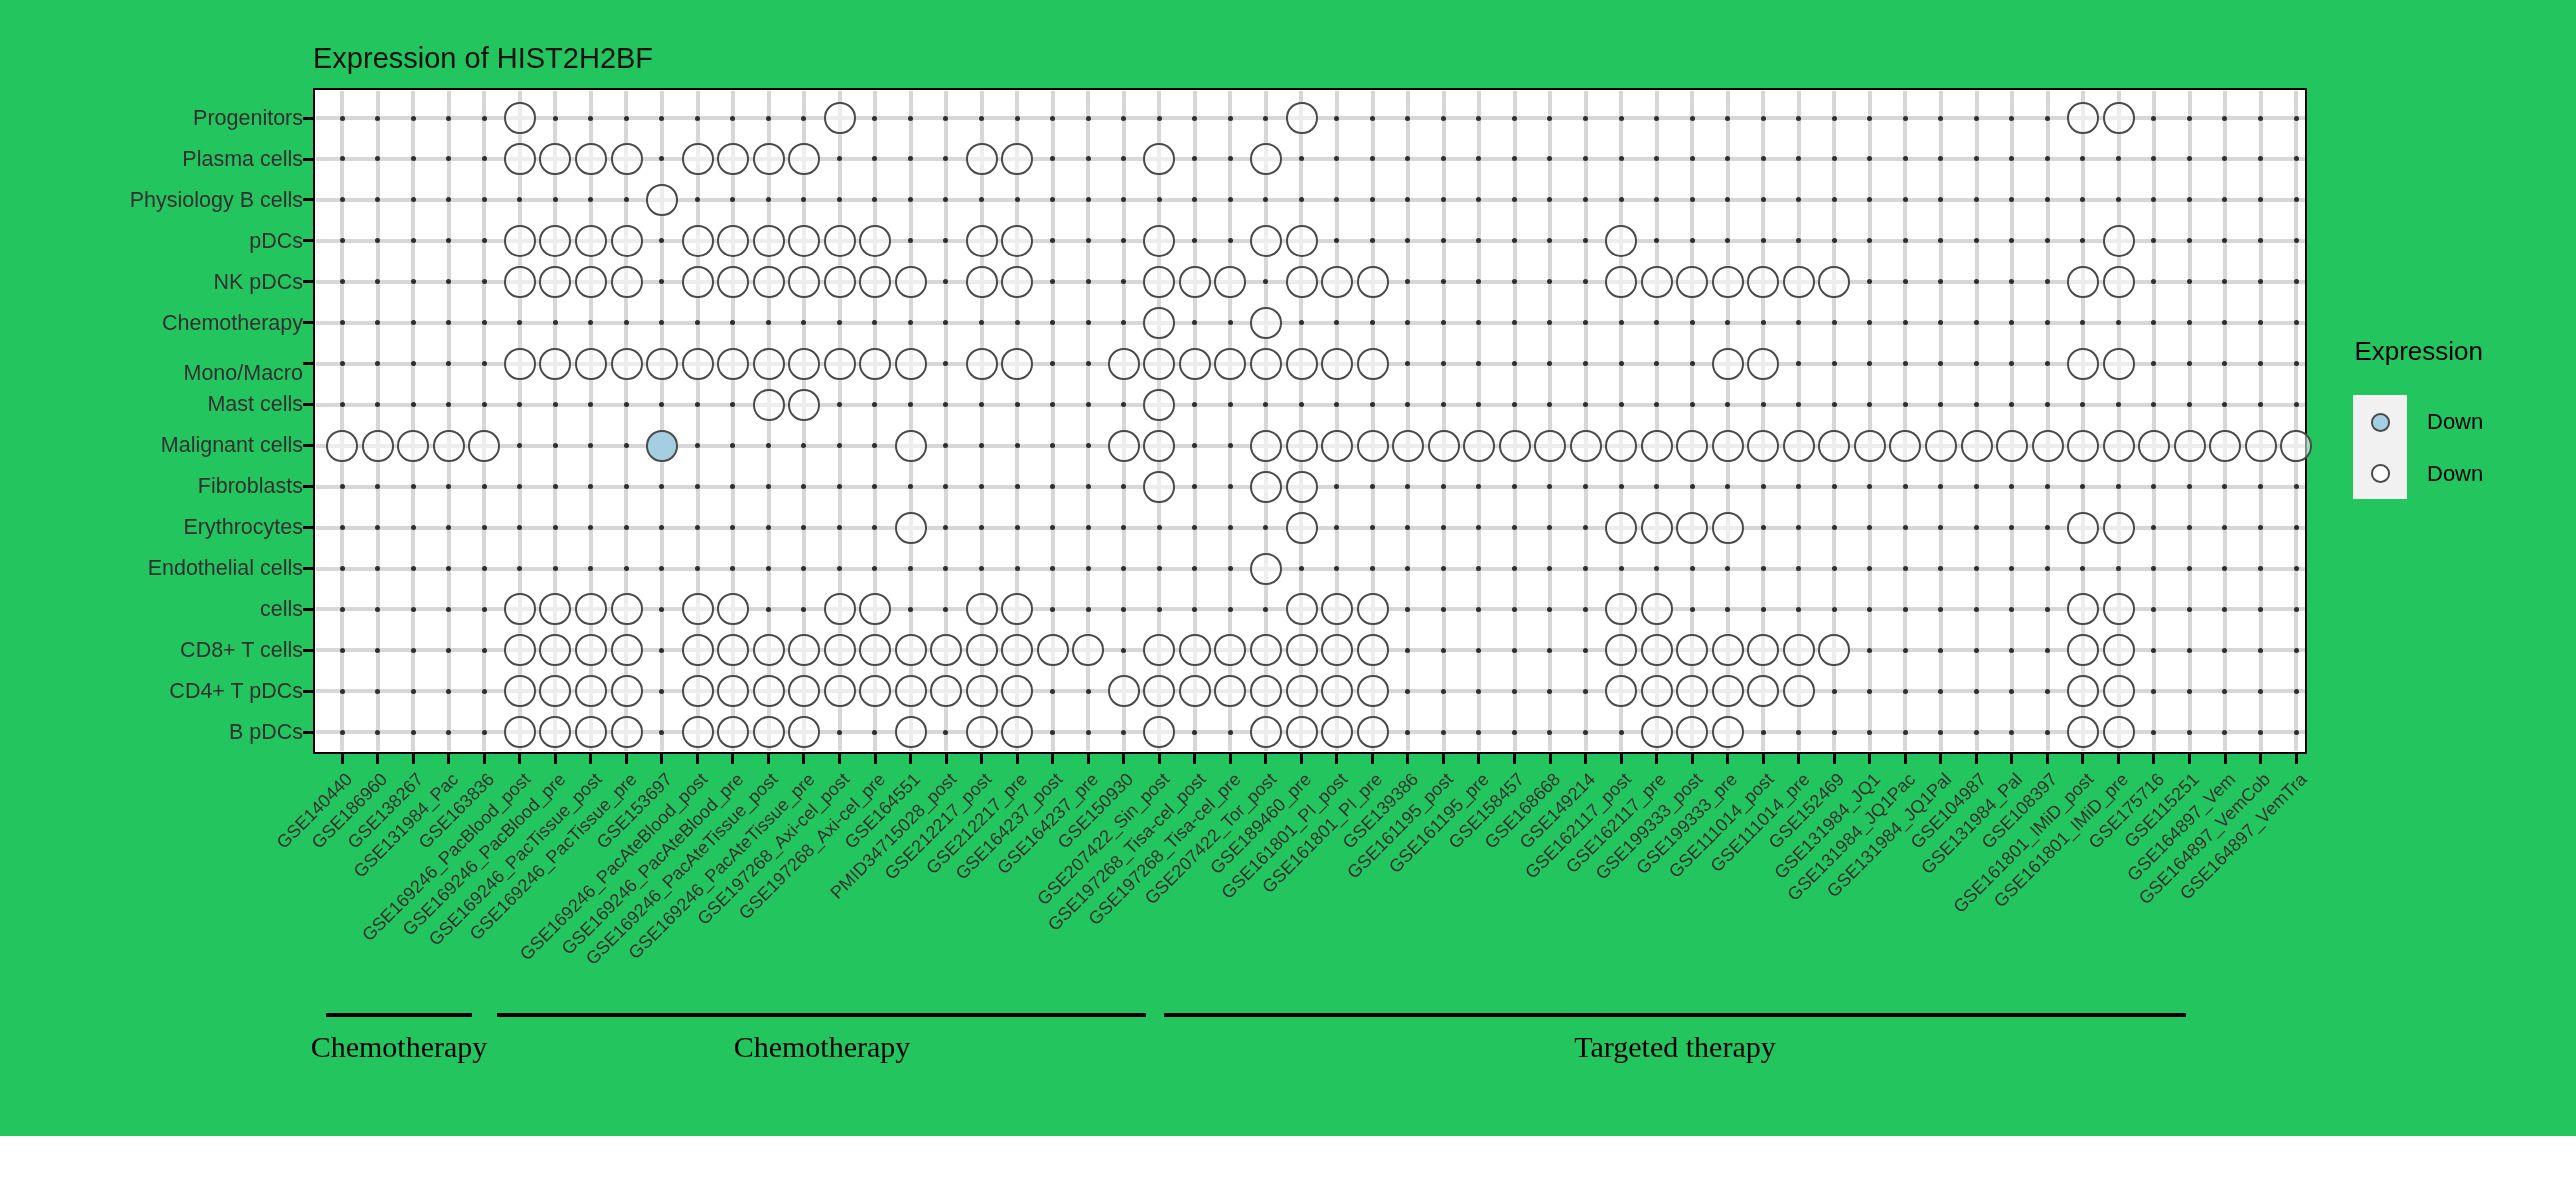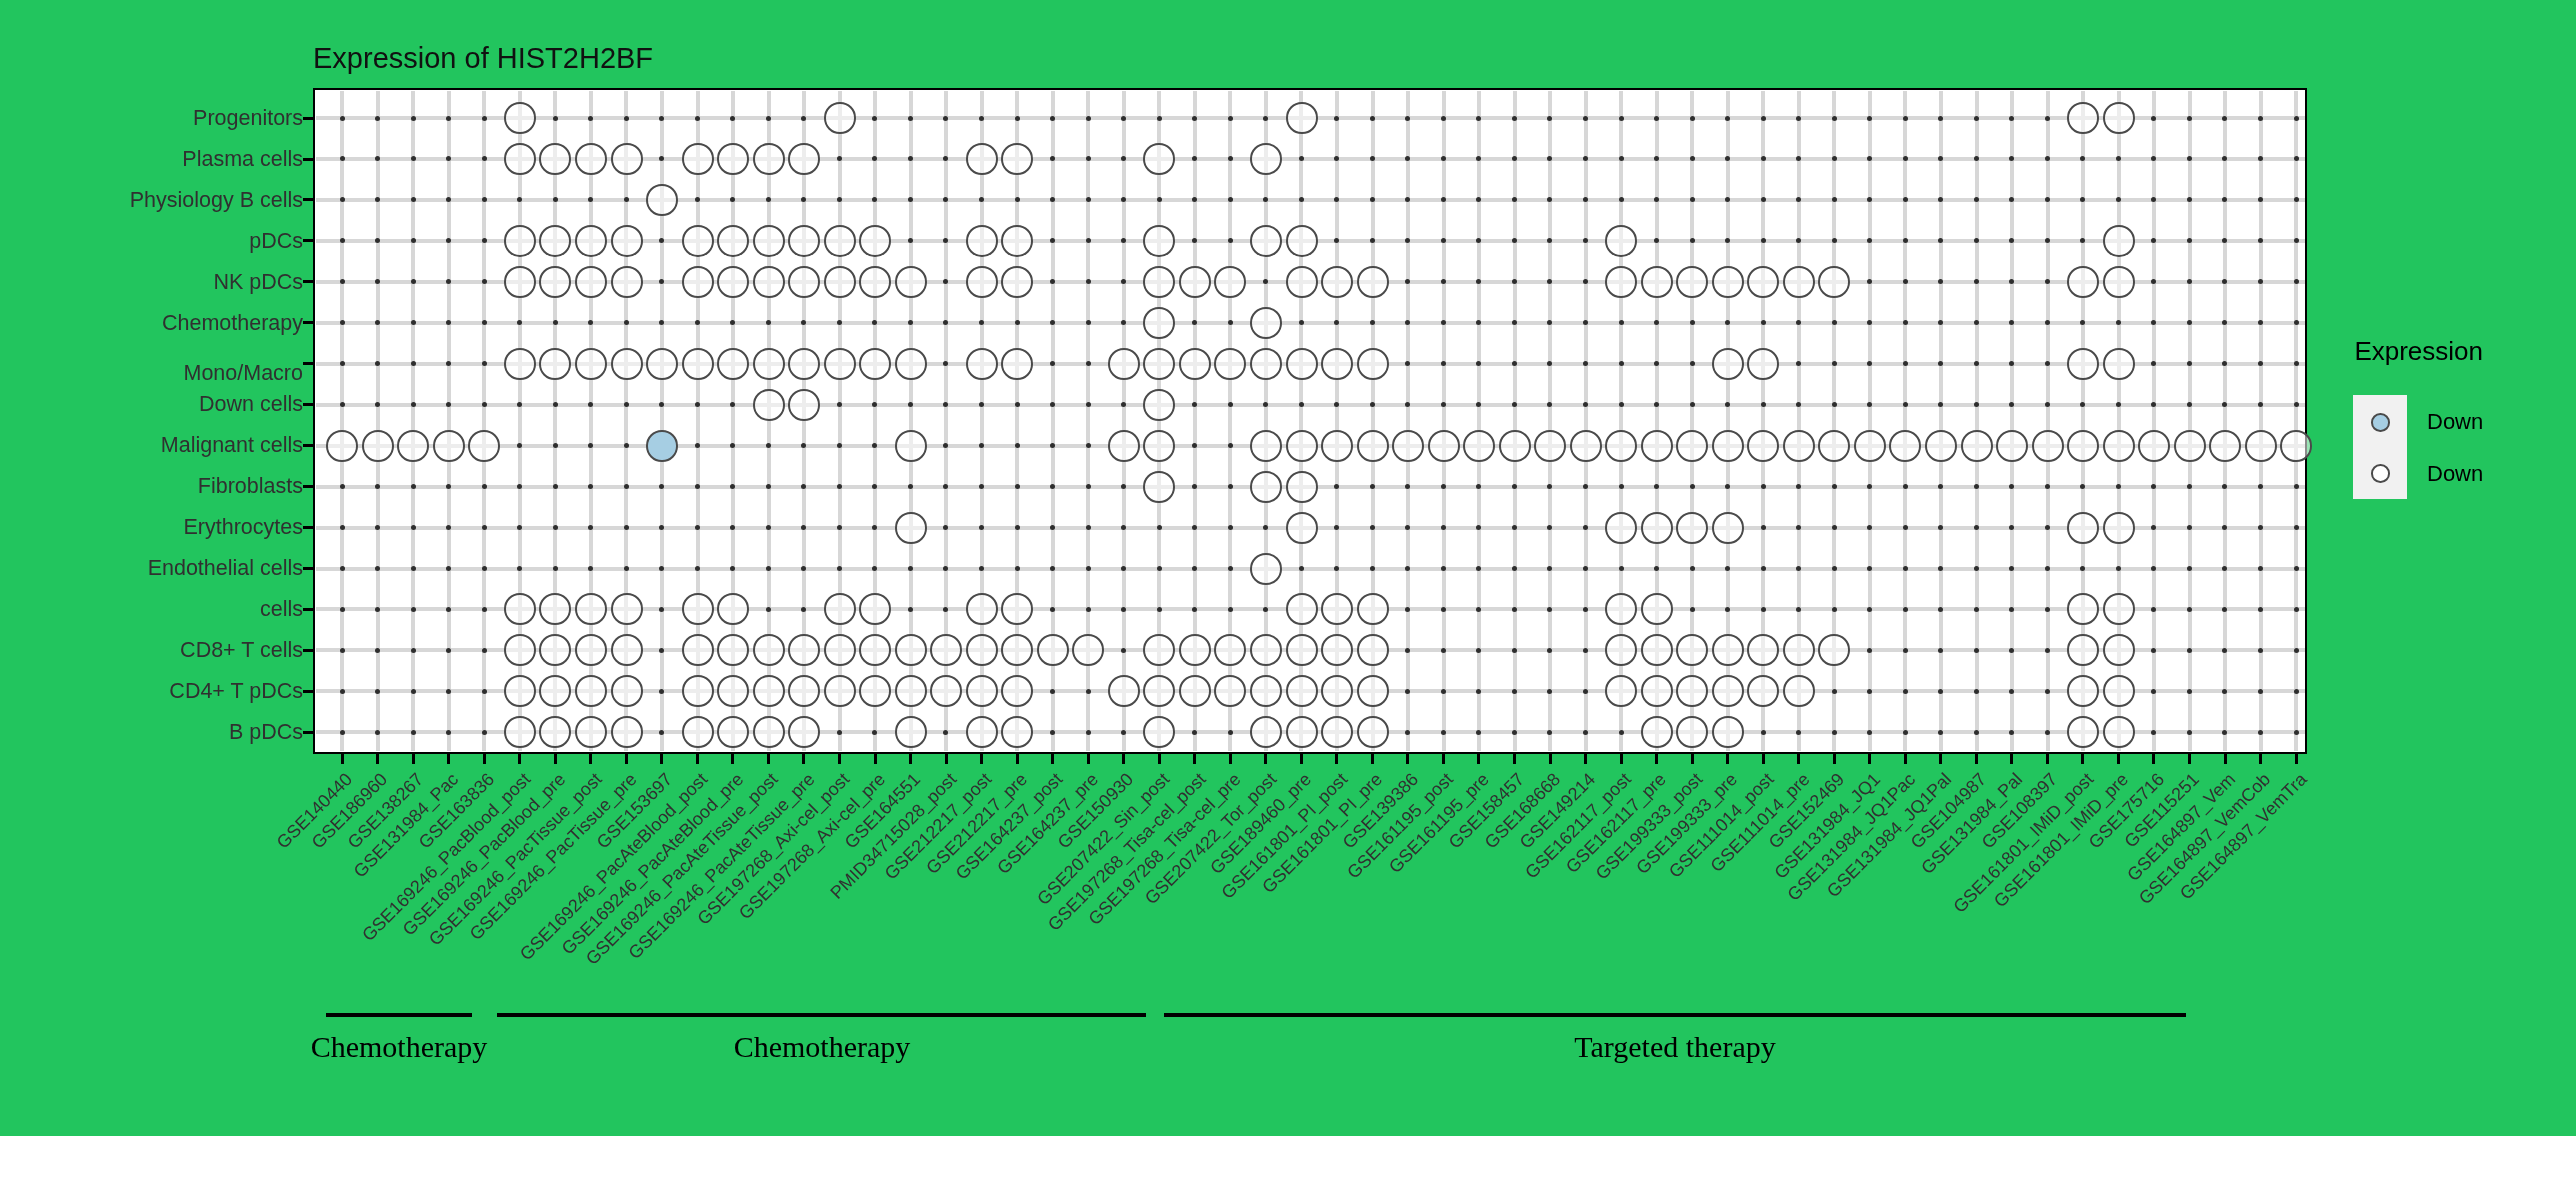--- a/index.html
+++ b/index.html
@@ -1022,21 +1022,21 @@
       <div class="tick" style="left: 303px; top: 649px; width: 10px; height: 2.9px;"></div>
       <div class="tick" style="left: 303px; top: 690px; width: 10px; height: 2.9px;"></div>
       <div class="tick" style="left: 303px; top: 731px; width: 10px; height: 2.9px;"></div>
       <div class="ylab" style="left: 67px; top: 106px;">Progenitors</div>
       <div class="ylab" style="left: 67px; top: 147px;">Plasma cells</div>
       <div class="ylab" style="left: 67px; top: 188px;">Physiology B cells</div>
       <div class="ylab" style="left: 67px; top: 229px;">pDCs</div>
       <div class="ylab" style="left: 67px; top: 270px;">NK pDCs</div>
       <div class="ylab" style="left: 67px; top: 311px;">Chemotherapy</div>
       <div class="ylab" style="left: 67px; top: 361px;">Mono/Macro</div>
-      <div class="ylab" style="left: 67px; top: 392px;">Down cells</div>
+      <div class="ylab" style="left: 67px; top: 392px;">Mast cells</div>
       <div class="ylab" style="left: 67px; top: 433px;">Malignant cells</div>
       <div class="ylab" style="left: 67px; top: 474px;">Fibroblasts</div>
       <div class="ylab" style="left: 67px; top: 515px;">Erythrocytes</div>
       <div class="ylab" style="left: 67px; top: 556px;">Endothelial cells</div>
       <div class="ylab" style="left: 67px; top: 597px;">cells</div>
       <div class="ylab" style="left: 67px; top: 638px;">CD8+ T cells</div>
       <div class="ylab" style="left: 67px; top: 679px;">CD4+ T pDCs</div>
       <div class="ylab" style="left: 67px; top: 720px;">B pDCs</div>
     </div>
   <div id="xaxis">

